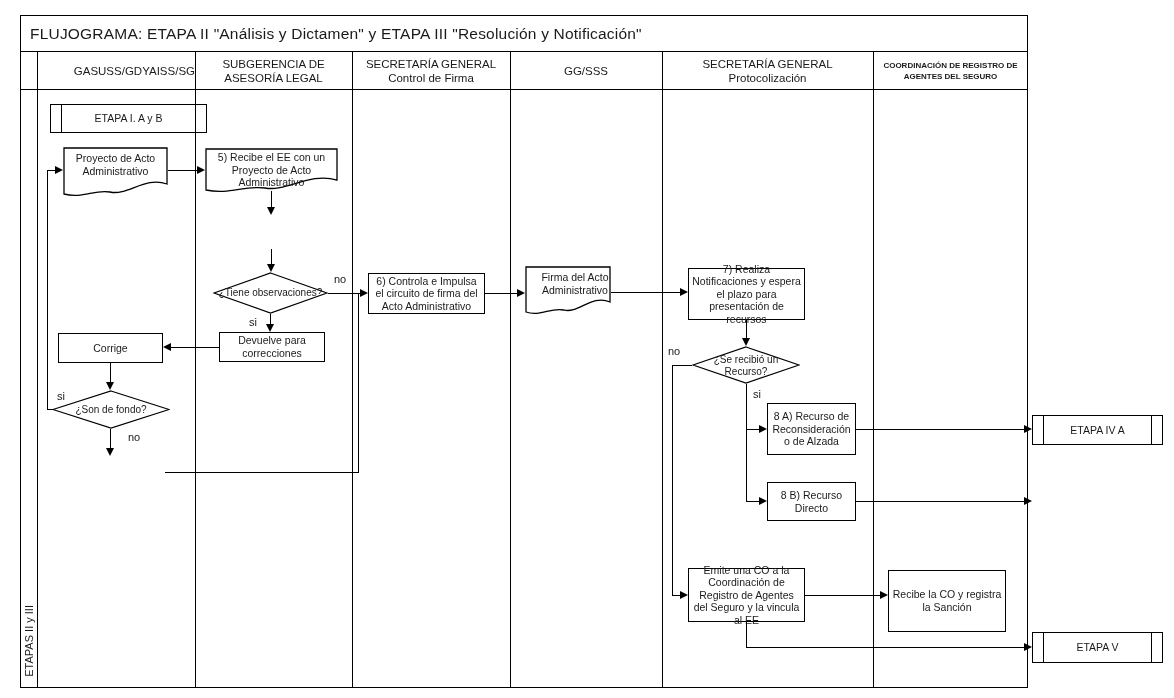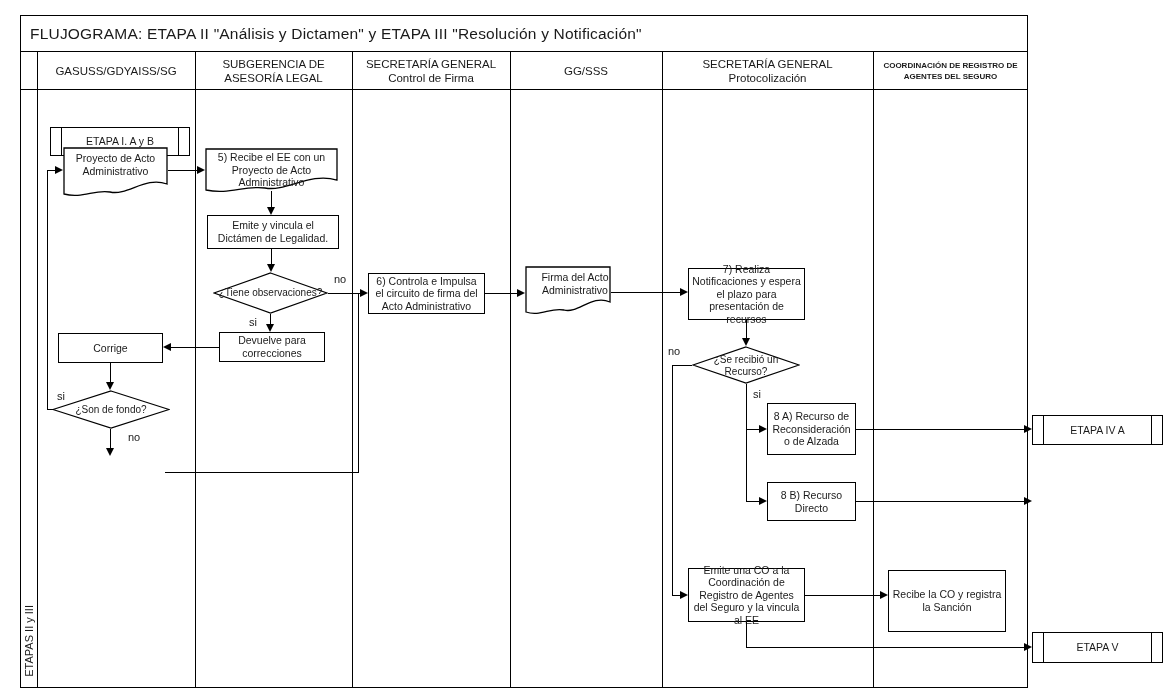--- a/index.html
+++ b/index.html
@@ -65,21 +65,21 @@
   </div>
   <div class="header-row"></div>
 
   <div class="ln v" style="left:37px;top:52px;height:636px;"></div>
   <div class="ln v" style="left:195px;top:52px;height:636px;"></div>
   <div class="ln v" style="left:352px;top:52px;height:636px;"></div>
   <div class="ln v" style="left:510px;top:52px;height:636px;"></div>
   <div class="ln v" style="left:662px;top:52px;height:636px;"></div>
   <div class="ln v" style="left:873px;top:52px;height:636px;"></div>
 
-  <div class="hcell" style="left:37px;width:158px;">
+  <div class="hcell" style="left:37px;width:158px;align-items:flex-end;">
     <span>GASUSS/GDYAISS/SG</span>
   </div>
   <div class="hcell" style="left:195px;width:157px;">
     <span>SUBGERENCIA DE</span>
     <span>ASESORÍA LEGAL</span>
   </div>
   <div class="hcell" style="left:352px;width:158px;">
     <span>SECRETARÍA GENERAL</span>
     <span>Control de Firma</span>
   </div>
@@ -92,21 +92,21 @@
   </div>
   <div class="hcell small" style="left:873px;width:155px;">
     <span>COORDINACIÓN DE REGISTRO DE</span>
     <span>AGENTES DEL SEGURO</span>
   </div>
 
   <div class="side-label">
     <span>ETAPAS II y III</span>
   </div>
 
-  <div class="box pred" style="left:50px;top:104px;width:140px;height:29px;margin-top:23px;">
+  <div class="box pred" style="left:50px;top:104px;width:157px;height:29px;">
     <span>ETAPA I. A y B</span>
   </div>
 
   <div class="doc" style="left:63px;top:147px;width:105px;height:53px;">
     <svg width="105" height="53" viewBox="0 0 105 53">
       <path d="M1 1 H104 V37 C82 29 65 49 47 45 C32 42 19 52 1 47 Z" fill="#fff" stroke="#000" stroke-width="1.3"></path>
     </svg>
     <span class="doc-txt">Proyecto de Acto Administrativo</span>
   </div>
 
@@ -122,23 +122,20 @@
   </div>
 
 
   <div class="doc" style="left:205px;top:148px;width:133px;height:48px;">
     <svg width="133" height="48" viewBox="0 0 133 48">
       <path d="M1 1 H132 V32 C104 24 82 44 60 40 C40 37 24 47 1 42 Z" fill="#fff" stroke="#000" stroke-width="1.3"></path>
     </svg>
     <span class="doc-txt" style="top:3px;">5) Recibe el EE con un Proyecto de Acto Administrativo</span>
   </div>
 
-  <div class="box" style="left:207px;top:215px;width:132px;height:34px;">
-    <span>Emite y vincula el Dictámen de Legalidad.</span>
-  </div>
 
   <div class="dia" style="left:213px;top:272px;width:115px;height:42px;">
     <svg width="115" height="42" viewBox="0 0 115 42">
       <polygon points="57.5,1 114,21 57.5,41 1,21" fill="#fff" stroke="#000" stroke-width="1.2"></polygon>
     </svg>
     <span class="dia-txt">¿Tiene observaciones?</span>
   </div>
 
   <div class="box" style="left:219px;top:332px;width:106px;height:30px;">
     <span>Devuelve para correcciones</span>

